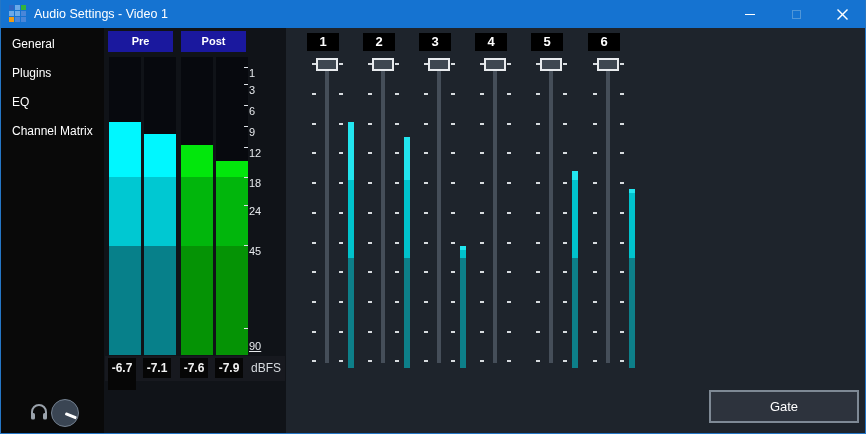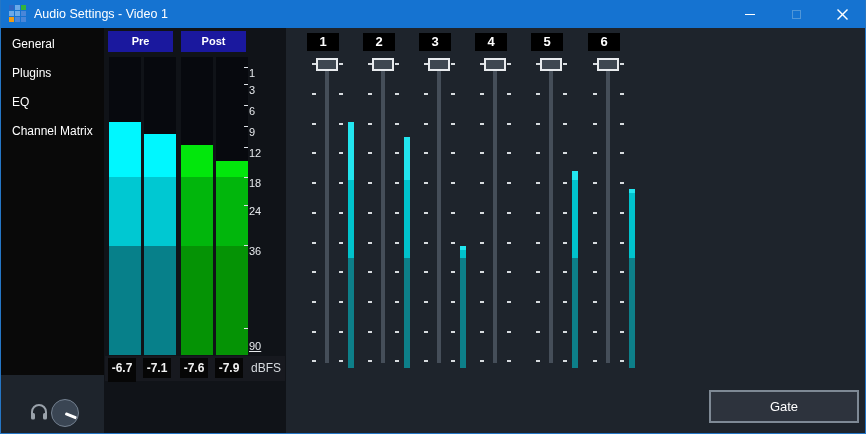--- a/index.html
+++ b/index.html
@@ -13,21 +13,21 @@
               display:grid; grid-template-columns:repeat(3,5px); grid-template-rows:repeat(3,5px); gap:1px; }
   .app-icon span { display:block; }
   .title-text { position:absolute; left:33px; top:0; height:28px; line-height:28px;
                 color:#fff; font-size:12.5px; }
   .tb-btn { position:absolute; top:0; width:46px; height:28px; display:flex;
             align-items:center; justify-content:center; }
   .tb-min-glyph { width:10px; height:1px; background:#fff; }
   .tb-max-glyph { width:9px; height:9px; border:1px solid #4f96d8; }
   
   .content { position:absolute; left:0; top:28px; width:866px; height:405px; }
-  .sidebar { position:absolute; left:0; top:0; width:103px; height:347px; background:#090909; }
+  .sidebar { position:absolute; left:0; top:0; width:103px; height:405px; background:#090909; }
   .side-item { position:relative; height:29px; line-height:29px; padding-left:11px;
                color:#fff; font-size:12px; margin-top:0; }
   .side-item:first-child { margin-top:2px; }
   .side-item.selected { background:#197a19; }
   
   .meter-panel { position:absolute; left:103px; top:0; width:182px; height:405px; background:#101318; }
   .mp-header { position:absolute; background:#1a189e; color:#fff; font-size:11px; font-weight:bold;
                text-align:center; line-height:21px; }
   .m-col { position:absolute; background:#07090e; }
   .m-seg { position:absolute; }
@@ -96,21 +96,21 @@
       </div>
 
     <div class="meter-panel">
       <div class="readout-strip"></div>
       <div class="unit-label">dBFS</div>
     <div class="mp-header" style="left: 4px; top: 3px; width: 65px; height: 21px;">Pre</div>
         <div class="m-col" style="left: 5px; top: 29px; width: 32px; height: 298px;"></div>
         <div class="m-seg" style="left: 5px; top: 94px; width: 32px; height: 55px; background: rgb(0, 247, 255);"></div>
         <div class="m-seg" style="left: 5px; top: 149px; width: 32px; height: 69px; background: rgb(0, 200, 210);"></div>
         <div class="m-seg" style="left: 5px; top: 218px; width: 32px; height: 109px; background: rgb(7, 128, 138);"></div>
-        <div class="readout-box" style="left: 4px; top: 330px; width: 28px; height: 24px;">-6.7</div>
+        <div class="readout-box" style="left: 4px; top: 330px; width: 28px; height: 32px;">-6.7</div>
         <div class="m-col" style="left: 40px; top: 29px; width: 32px; height: 298px;"></div>
         <div class="m-seg" style="left: 40px; top: 106px; width: 32px; height: 43px; background: rgb(0, 247, 255);"></div>
         <div class="m-seg" style="left: 40px; top: 149px; width: 32px; height: 69px; background: rgb(0, 200, 210);"></div>
         <div class="m-seg" style="left: 40px; top: 218px; width: 32px; height: 109px; background: rgb(7, 128, 138);"></div>
         <div class="readout-box" style="left: 39px; top: 330px; width: 28px; height: 20px;">-7.1</div>
         <div class="mp-header" style="left: 77px; top: 3px; width: 65px; height: 21px;">Post</div>
         <div class="m-col" style="left: 77px; top: 29px; width: 32px; height: 298px;"></div>
         <div class="m-seg" style="left: 77px; top: 117px; width: 32px; height: 32px; background: rgb(2, 231, 12);"></div>
         <div class="m-seg" style="left: 77px; top: 149px; width: 32px; height: 69px; background: rgb(1, 182, 12);"></div>
         <div class="m-seg" style="left: 77px; top: 218px; width: 32px; height: 109px; background: rgb(5, 147, 5);"></div>
@@ -128,21 +128,21 @@
         <div class="scale-label" style="left: 145px; top: 77px;">6</div>
         <div class="scale-tick" style="left: 140px; top: 98px;"></div>
         <div class="scale-label" style="left: 145px; top: 98px;">9</div>
         <div class="scale-tick" style="left: 140px; top: 119px;"></div>
         <div class="scale-label" style="left: 145px; top: 119px;">12</div>
         <div class="scale-tick" style="left: 140px; top: 149px;"></div>
         <div class="scale-label" style="left: 145px; top: 149px;">18</div>
         <div class="scale-tick" style="left: 140px; top: 177px;"></div>
         <div class="scale-label" style="left: 145px; top: 177px;">24</div>
         <div class="scale-tick" style="left: 140px; top: 217px;"></div>
-        <div class="scale-label" style="left: 145px; top: 217px;">36</div>
+        <div class="scale-label" style="left: 145px; top: 217px;">45</div>
         <div class="scale-tick" style="left: 140px; top: 300px;"></div>
         <div class="scale-label" style="left: 145px; top: 312px; text-decoration: underline;">90</div>
       </div>
 
     <div class="channel-panel">
         <div class="ch-header" style="left: 21px; top: 5px; width: 32px; height: 18px;">1</div>
         <div class="ch-track" style="left: 39px; top: 42px; height: 293px;"></div>
         <div class="ch-dash" style="left: 26px; top: 35px;"></div>
         <div class="ch-dash" style="left: 53px; top: 35px;"></div>
         <div class="ch-handle" style="left: 30px; top: 30px;"></div>

